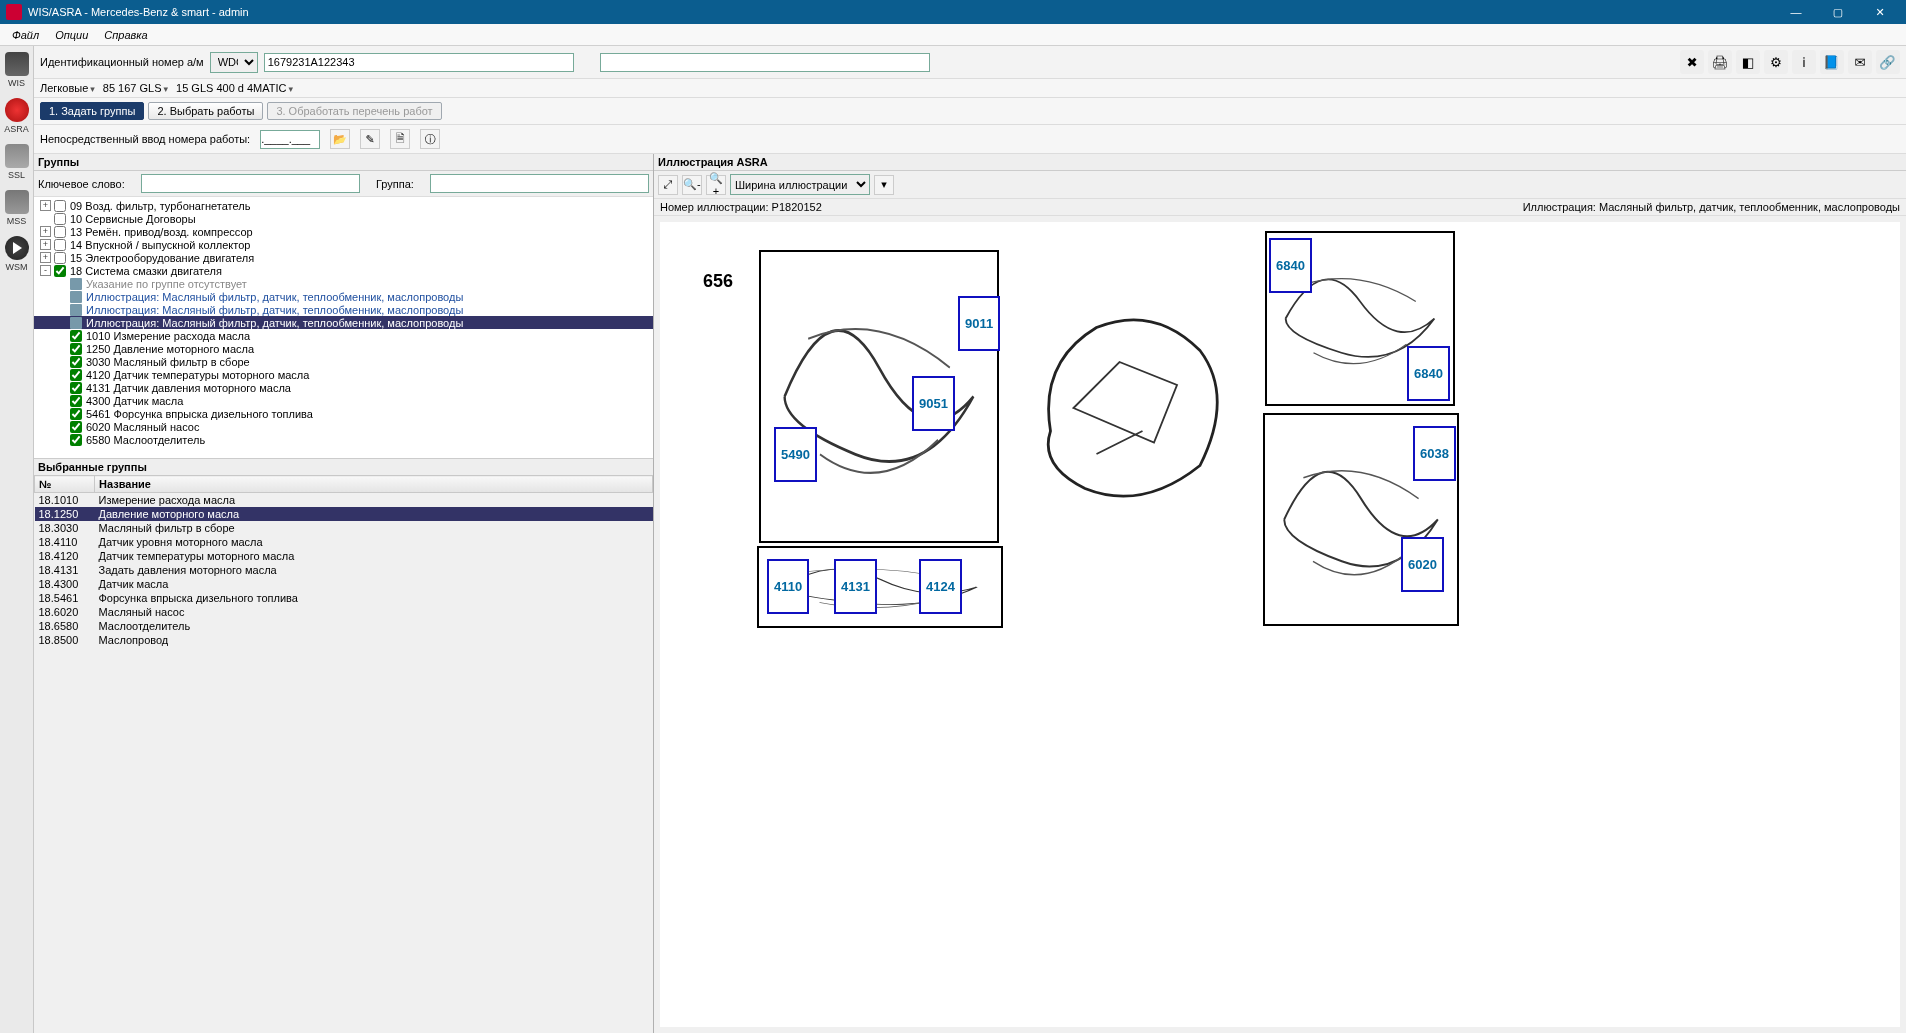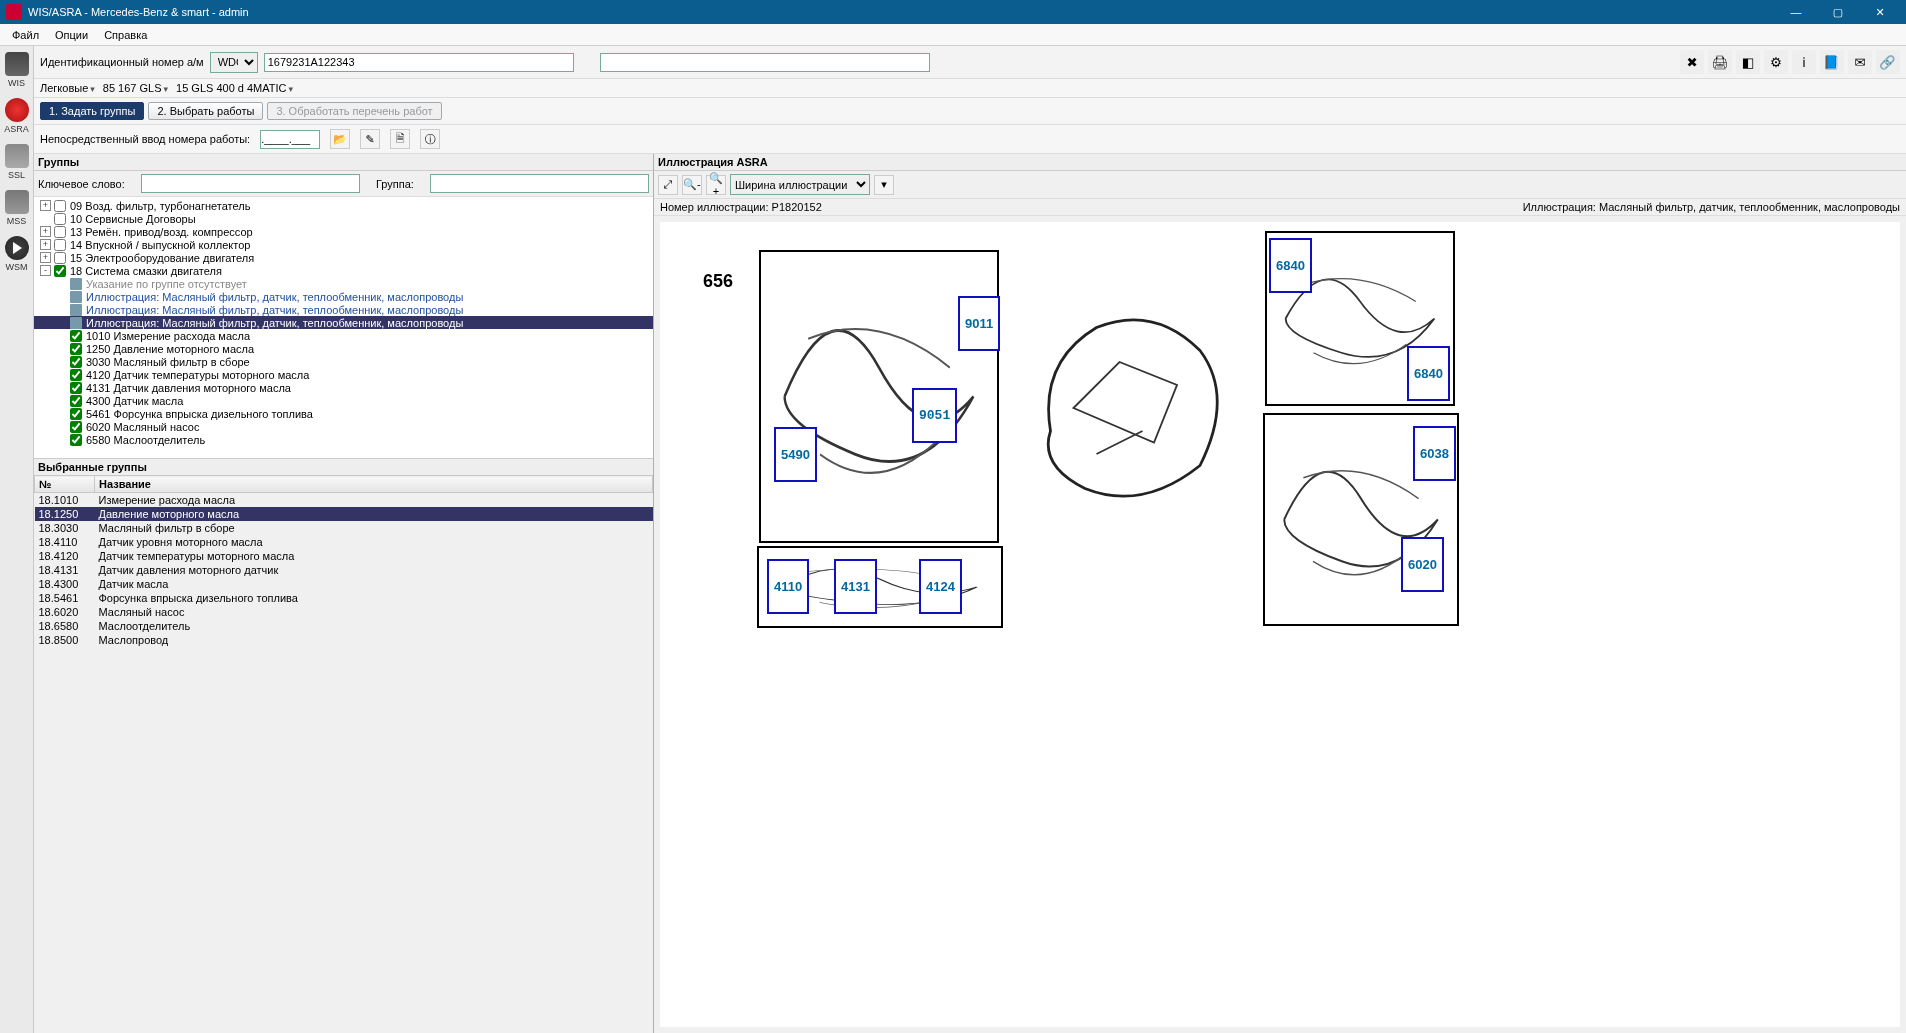--- a/index.html
+++ b/index.html
@@ -5,21 +5,21 @@
 * { box-sizing: border-box; margin: 0; padding: 0; }
 body { font-family: Tahoma, Arial, sans-serif; font-size: 11px; background: #f0f0f0; overflow: hidden; }
 
 .titlebar { background: #0b5d8f; color: #fff; height: 24px; display: flex; align-items: center; padding: 0 6px; }
 .titlebar .app-icon { width: 16px; height: 16px; background: #c03; margin-right: 6px; border-radius: 2px; }
 .titlebar .title { flex: 1; font-size: 11px; }
 .titlebar .winbtns { display: flex; gap: 2px; }
 .titlebar .winbtn { width: 40px; height: 20px; display: flex; align-items: center; justify-content: center; color: #fff; cursor: pointer; }
 
 .menubar { background: #f8f8f8; height: 22px; display: flex; align-items: center; padding: 0 4px; border-bottom: 1px solid #d0d0d0; }
-.menubar .menuitem { padding: 3px 8px; cursor: pointer; }
+.menubar .menuitem { padding: 3px 8px; cursor: pointer; font-style: italic; }
 
 .shell { display: flex; height: calc(100vh - 46px); }
 
 .leftbar { width: 34px; background: #eaeaea; border-right: 1px solid #c8c8c8; display: flex; flex-direction: column; align-items: center; padding-top: 6px; gap: 10px; }
 .leftbar .navbtn { width: 28px; text-align: center; cursor: pointer; font-size: 9px; color: #333; }
 .leftbar .navbtn .navicon { width: 24px; height: 24px; margin: 0 auto; border-radius: 4px; background: #888; }
 .leftbar .navbtn .navicon.car { background: linear-gradient(#444,#666); }
 .leftbar .navbtn .navicon.asra { background: radial-gradient(#e33,#a11); border-radius: 50%; }
 .leftbar .navbtn .navicon.ssl { background: linear-gradient(#888,#aaa); }
 .leftbar .navbtn .navicon.mss { background: linear-gradient(#777,#999); }
@@ -309,21 +309,21 @@
                 <tr>
                   <td>18.4110</td>
                   <td>Датчик уровня моторного масла</td>
                 </tr>
                 <tr>
                   <td>18.4120</td>
                   <td>Датчик температуры моторного масла</td>
                 </tr>
                 <tr>
                   <td>18.4131</td>
-                  <td>Датчик давления моторного датчик</td>
+                  <td>Задать давления моторного масла</td>
                 </tr>
                 <tr>
                   <td>18.4300</td>
                   <td>Датчик масла</td>
                 </tr>
                 <tr>
                   <td>18.5461</td>
                   <td>Форсунка впрыска дизельного топлива</td>
                 </tr>
                 <tr>
@@ -372,21 +372,21 @@
               </svg></div>
             <div class="partbox" style="left: 602px; top: 190px; width: 196px; height: 213px;"><svg width="100%" height="100%" viewBox="0 0 100 100" preserveAspectRatio="none">
                 <path d="M10 50 Q30 10 50 40 T90 50 Q70 80 40 70 T10 50" fill="none" stroke="#333" stroke-width="1"></path>
                 <path d="M20 30 Q50 20 80 40 M25 70 Q50 85 75 65" fill="none" stroke="#555" stroke-width="0.7"></path>
               </svg></div>
             <div style="position: absolute; left: 350px; top: 70px; width: 240px; height: 230px;"><svg width="100%" height="100%" viewBox="0 0 100 100">
                 <path d="M15 60 Q10 30 35 15 Q60 5 80 25 Q95 45 80 75 Q55 95 30 85 Q10 75 15 60 Z" fill="none" stroke="#222" stroke-width="1.2"></path>
                 <path d="M25 50 L45 30 L70 40 L60 65 Z M35 70 L55 60" fill="none" stroke="#333" stroke-width="0.8"></path>
               </svg></div>
             <span class="partlabel" style="left: 297px; top: 73px;">9011</span>
-            <span class="partlabel" style="left: 251px; top: 165px; font-family: Liberation Mono, monospace;">9051</span>
+            <span class="partlabel" style="left: 251px; top: 153px;">9051</span>
             <span class="partlabel" style="left: 113px; top: 204px;">5490</span>
             <span class="partlabel" style="left: 106px; top: 336px;">4110</span>
             <span class="partlabel" style="left: 173px; top: 336px;">4131</span>
             <span class="partlabel" style="left: 258px; top: 336px;">4124</span>
             <span class="partlabel" style="left: 608px; top: 15px;">6840</span>
             <span class="partlabel" style="left: 746px; top: 123px;">6840</span>
             <span class="partlabel" style="left: 752px; top: 203px;">6038</span>
             <span class="partlabel" style="left: 740px; top: 314px;">6020</span>
           </div>
       </div>

